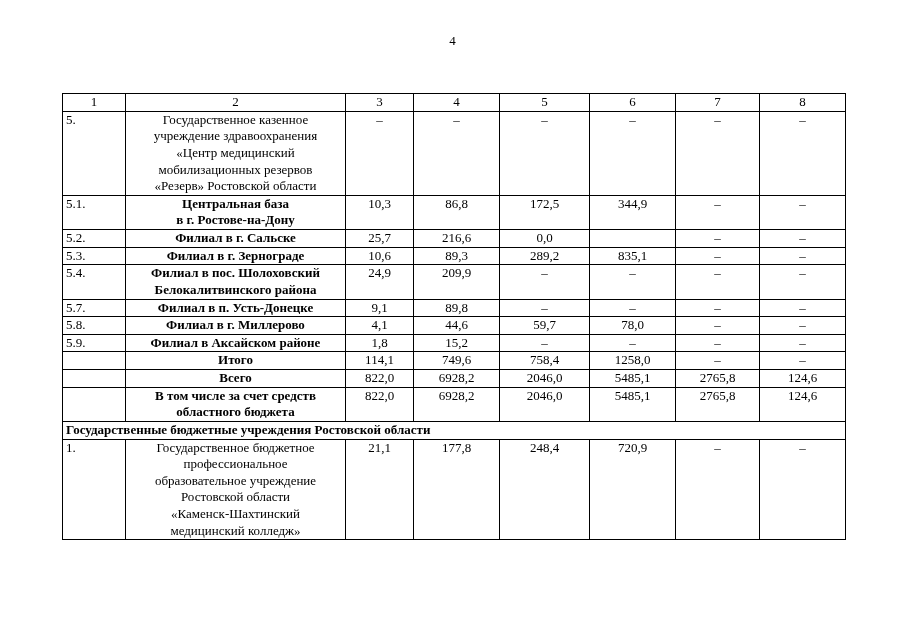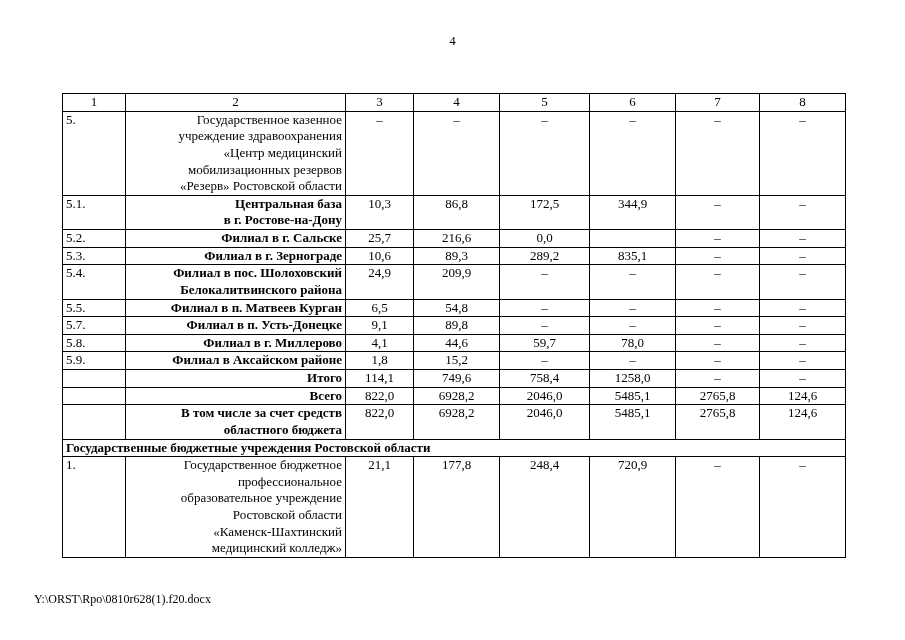--- a/index.html
+++ b/index.html
@@ -22,21 +22,21 @@
     padding:0 3px;
     vertical-align:top;
     overflow:hidden;
   }
   .doc-table th{
     font-weight:normal;
     text-align:center;
     height:16px;
   }
   .num-cell{text-align:left;padding-left:20px;}
-  .name-cell{text-align:right;white-space:pre-line;}
+  .name-cell{text-align:center;white-space:pre-line;}
   .val-cell{text-align:center;}
   .bold{font-weight:bold;}
   .section-cell{text-align:left;font-weight:bold;}
   .footer-path{
     position:absolute;left:34px;top:592px;
     font-size:12px;
   }
 </style>
 </head>
 <body>
@@ -118,30 +118,20 @@
           <td class="name-cell bold">Филиал в пос. Шолоховский
 Белокалитвинского района</td>
           <td class="val-cell">24,9</td>
           <td class="val-cell">209,9</td>
           <td class="val-cell">–</td>
           <td class="val-cell">–</td>
           <td class="val-cell">–</td>
           <td class="val-cell">–</td>
         </tr>
         <tr>
-          <td class="num-cell">5.5.</td>
-          <td class="name-cell bold">Филиал в п. Матвеев Курган</td>
-          <td class="val-cell">6,5</td>
-          <td class="val-cell">54,8</td>
-          <td class="val-cell">–</td>
-          <td class="val-cell">–</td>
-          <td class="val-cell">–</td>
-          <td class="val-cell">–</td>
-        </tr>
-        <tr>
           <td class="num-cell">5.7.</td>
           <td class="name-cell bold">Филиал в п. Усть-Донецке</td>
           <td class="val-cell">9,1</td>
           <td class="val-cell">89,8</td>
           <td class="val-cell">–</td>
           <td class="val-cell">–</td>
           <td class="val-cell">–</td>
           <td class="val-cell">–</td>
         </tr>
         <tr>
@@ -209,14 +199,13 @@
           <td class="val-cell">21,1</td>
           <td class="val-cell">177,8</td>
           <td class="val-cell">248,4</td>
           <td class="val-cell">720,9</td>
           <td class="val-cell">–</td>
           <td class="val-cell">–</td>
         </tr>
       </tbody>
   </table>
 
-  <div class="footer-path">Y:\ORST\Rpo\0810r628(1).f20.docx</div>
 </div>
 
 </body></html>

